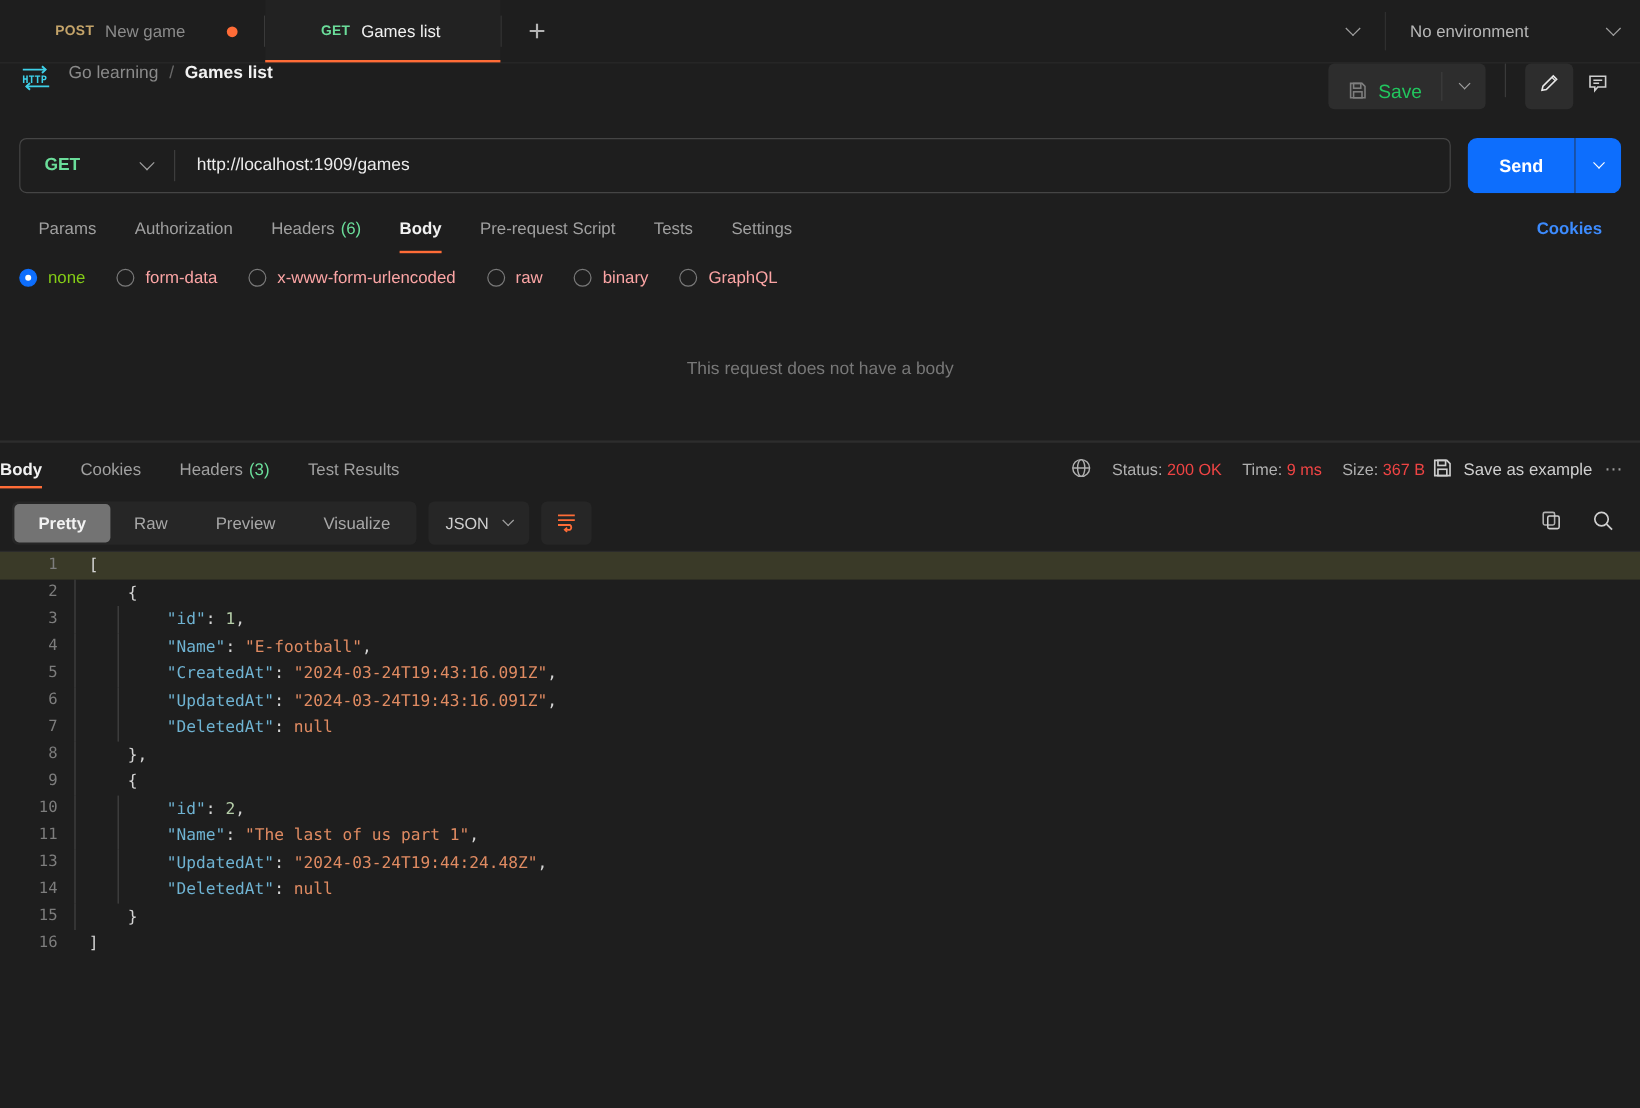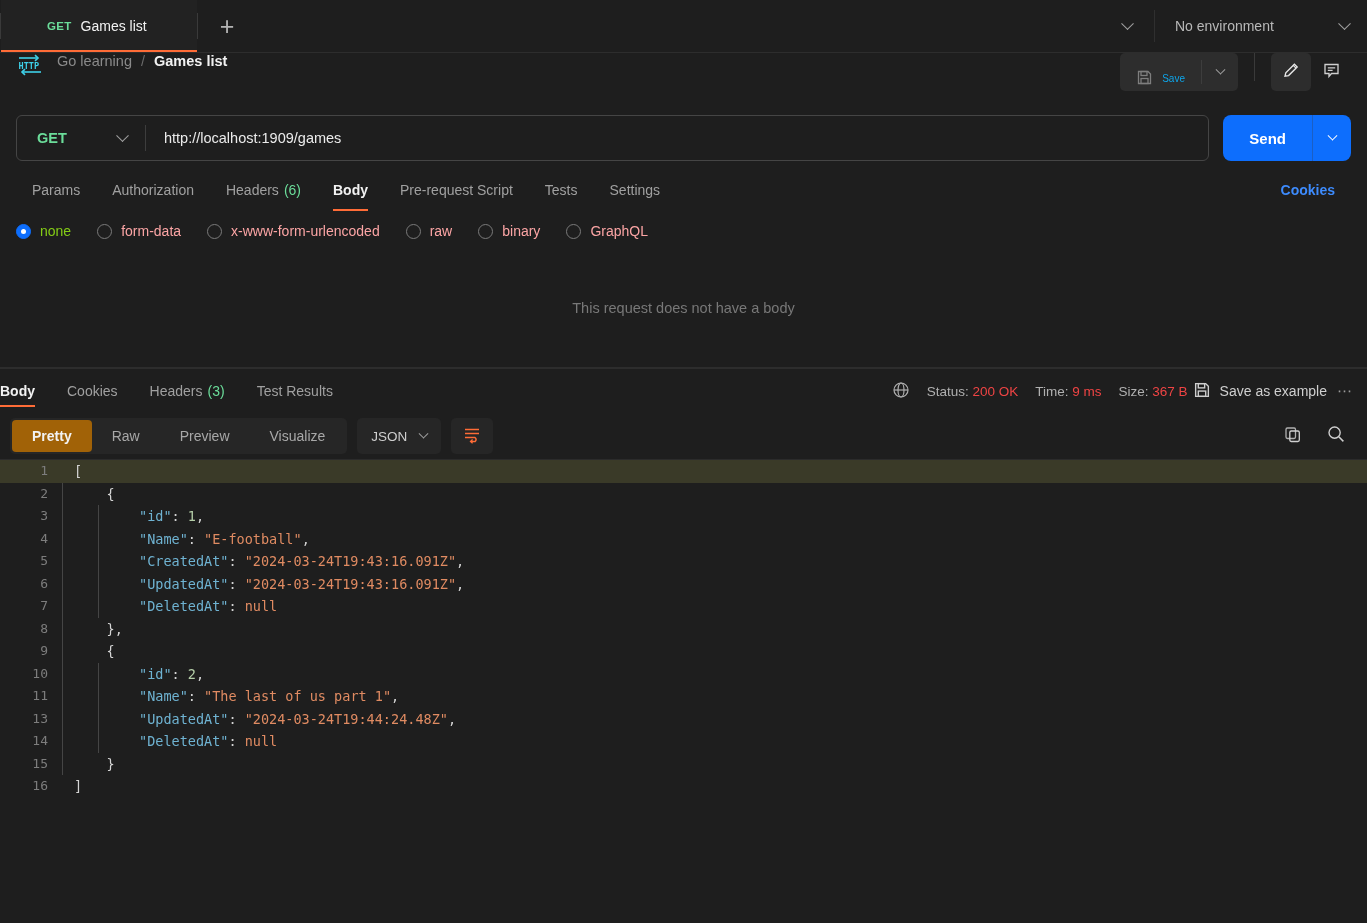--- a/index.html
+++ b/index.html
@@ -79,21 +79,21 @@
   .crumb-parent { color: #8a8a8a; cursor: pointer; }
   .crumb-sep { color: #6b6b6b; }
   .crumb-cur { color: #f2f2f2; font-weight: bold; }
   .crumb-spacer { flex: 1; }
   .save-group {
     display: flex; align-items: stretch; border-radius: 5px;
     overflow: hidden; background: #2d2d2d; height: 38px;
   }
   .save-btn {
     display: flex; align-items: center; gap: 9px;
-    padding: 0 16px; color: #0ea5e9; font-size: 10px; cursor: pointer; margin-top: 12px;
+    padding: 0 16px; color: #22c55e; font-size: 16px; cursor: pointer; margin-top: 12px;
   }
   .save-sep { width: 1px; background: #3d3d3d; margin: 7px 0; }
   .save-caret {
     width: 36px; display:flex;align-items:center;justify-content:center;
     cursor:pointer;
   }
   .icon-sep { width: 1px; height: 28px; background: #3a3a3a; margin: 0 16px; }
   .sq-btn {
     width: 40px; height: 38px; border-radius: 5px;
     display: flex; align-items: center; justify-content: center; cursor: pointer;
@@ -198,21 +198,21 @@
   
   .fmtrow { display: flex; align-items: center; padding: 0 14px 0 10px; height: 46px; gap: 10px; }
   .pillgroup {
     display: flex; align-items: center; background: #262626; border-radius: 5px;
     height: 36px; padding: 2px;
   }
   .pill {
     font-size: 14px; color: #a8a8a8; padding: 0 20px; height: 32px;
     display: flex; align-items: center; border-radius: 4px; cursor: pointer;
   }
-  .pill.active { background: #a16207; color: #f2f2f2; font-weight: bold; }
+  .pill.active { background: #737373; color: #f2f2f2; font-weight: bold; }
   .jsonsel {
     display: flex; align-items: center; gap: 13px; background: #262626;
     border-radius: 5px; height: 36px; padding: 0 14px; cursor: pointer;
   }
   .jsonsel .jl { font-size: 13.5px; color: #cfcfcf; }
   .wrapbtn {
     width: 42px; height: 36px; background: #262626; border-radius: 5px;
     display: flex; align-items: center; justify-content: center; cursor: pointer;
   }
   .fmtspacer { flex: 1; }
@@ -242,20 +242,25 @@
   .guide {
     position: absolute; left: 0px; top: 0; bottom: 0; width: 1px; background: #454545;
   }
   .guide.i2 { left: 36px; }
 </style>
 </head>
 <body>
 
 <div class="tabstrip">
   <div class="tabs-area" id="tabsArea">
+      <div class="req-tab">
+        <span class="method m-post">POST</span>
+        <span class="tname">New game</span>
+        <span class="dot"></span>
+      </div>
       <div class="tabsep"></div>
       <div class="req-tab active">
         <span class="method m-get">GET</span>
         <span class="tname">Games list</span>
       </div>
       <div class="tabsep"></div>
       <div class="plus-tab">+</div>
     </div>
   <div class="tab-right">
     <div class="chev-box">

